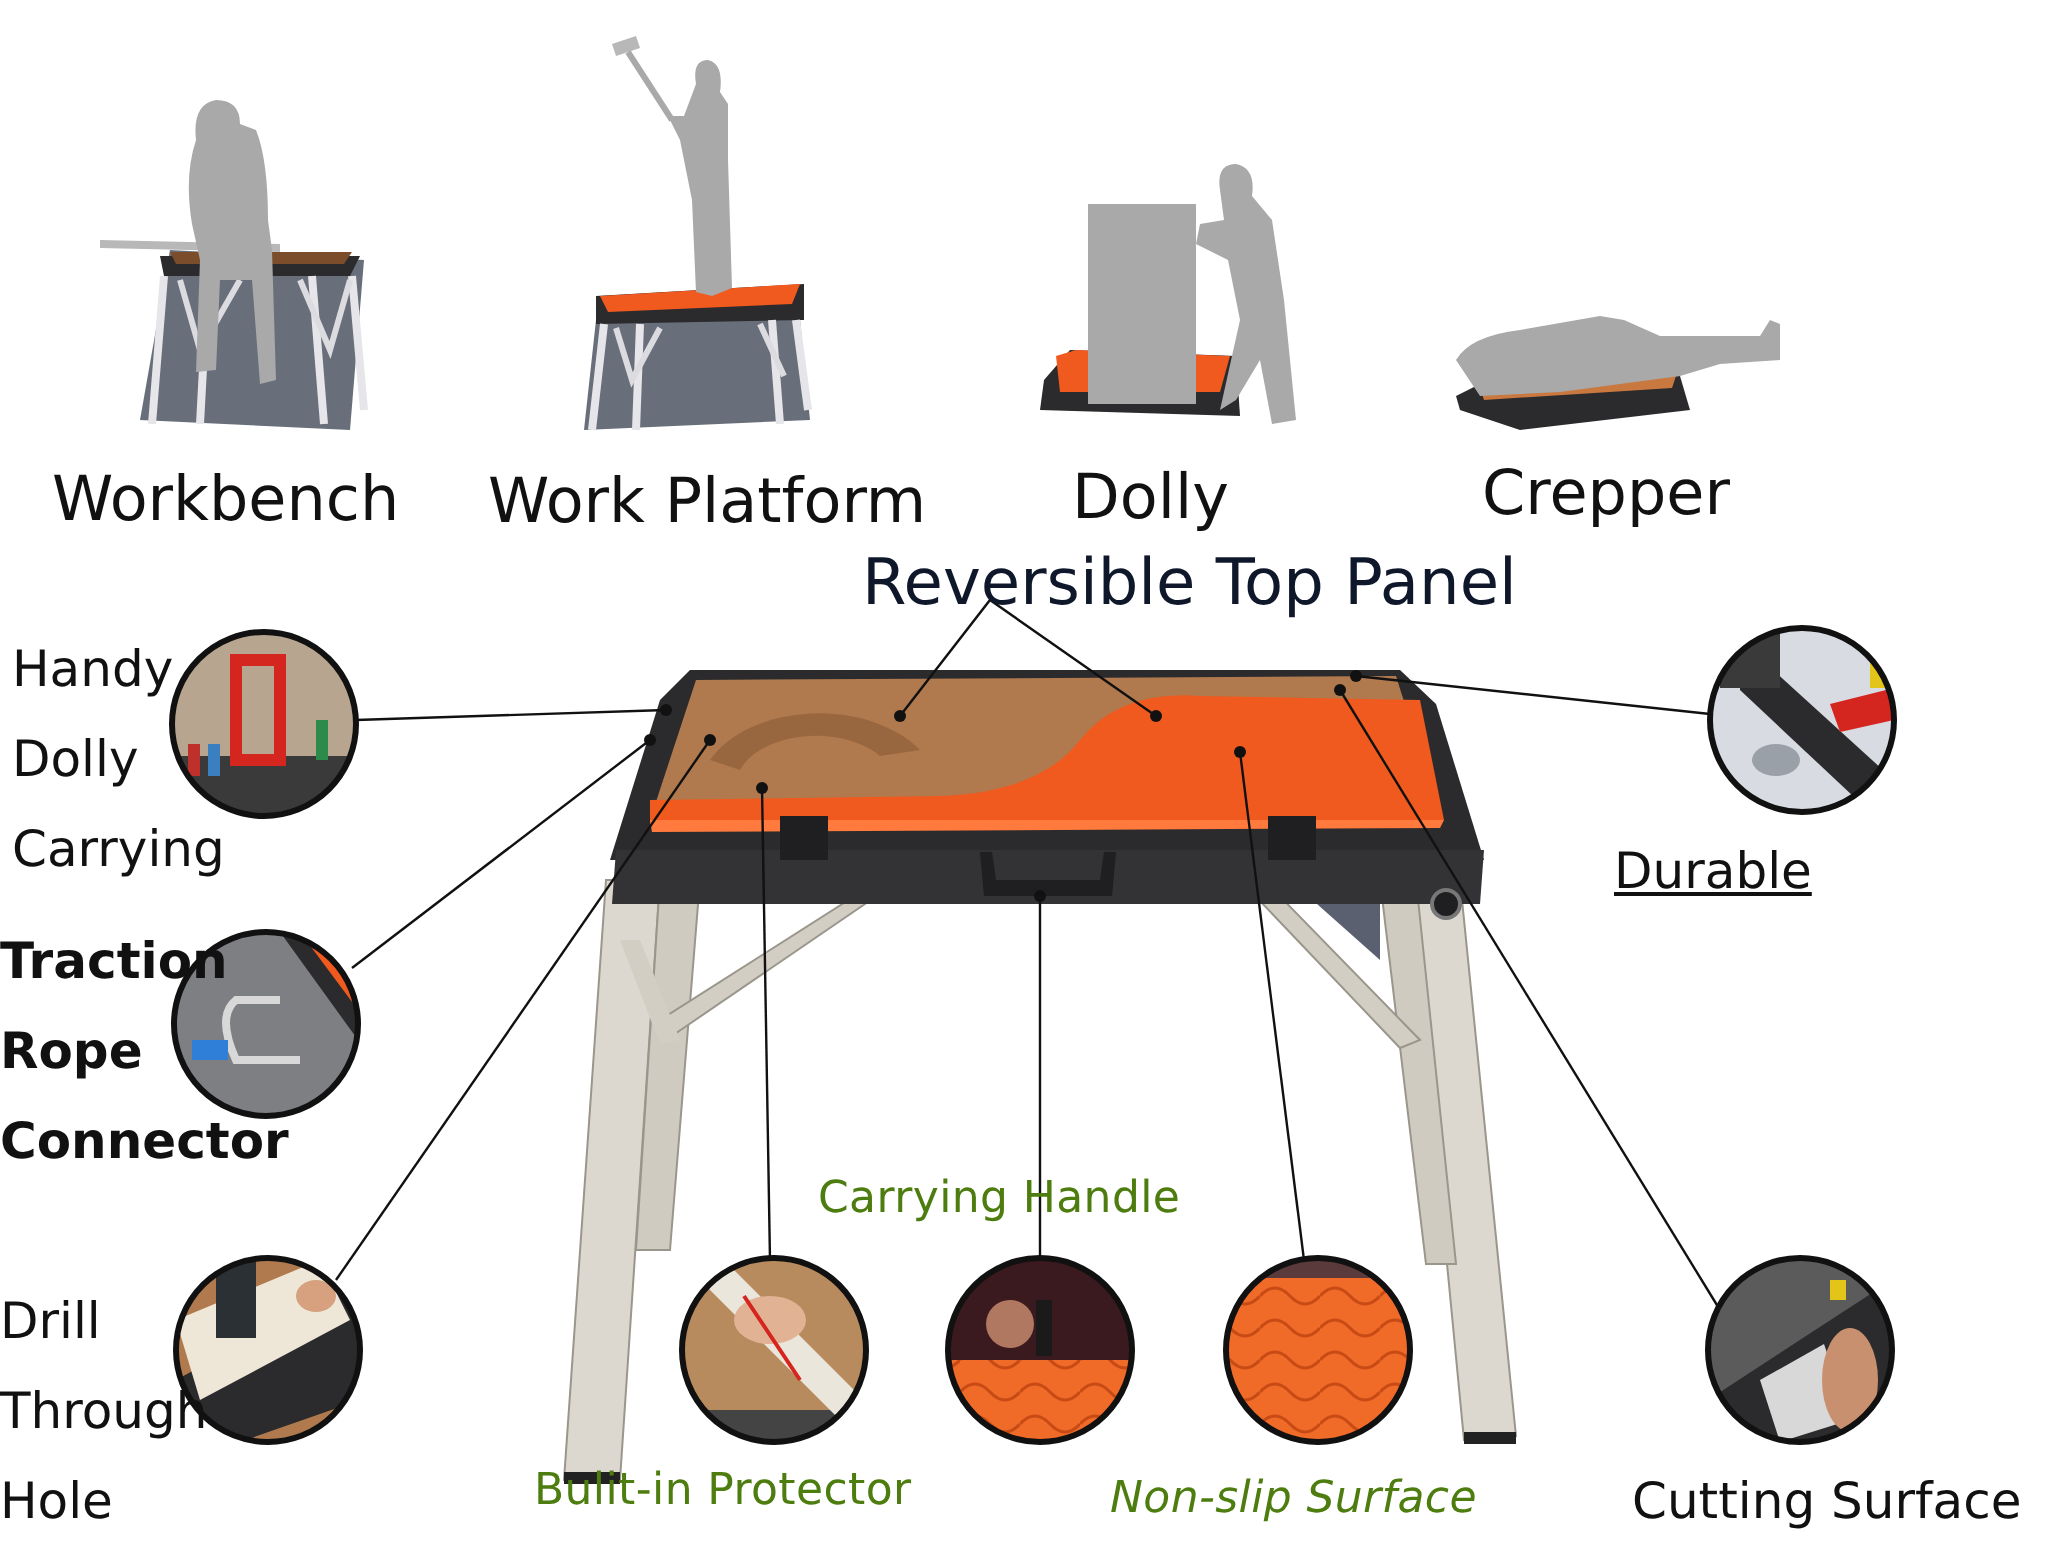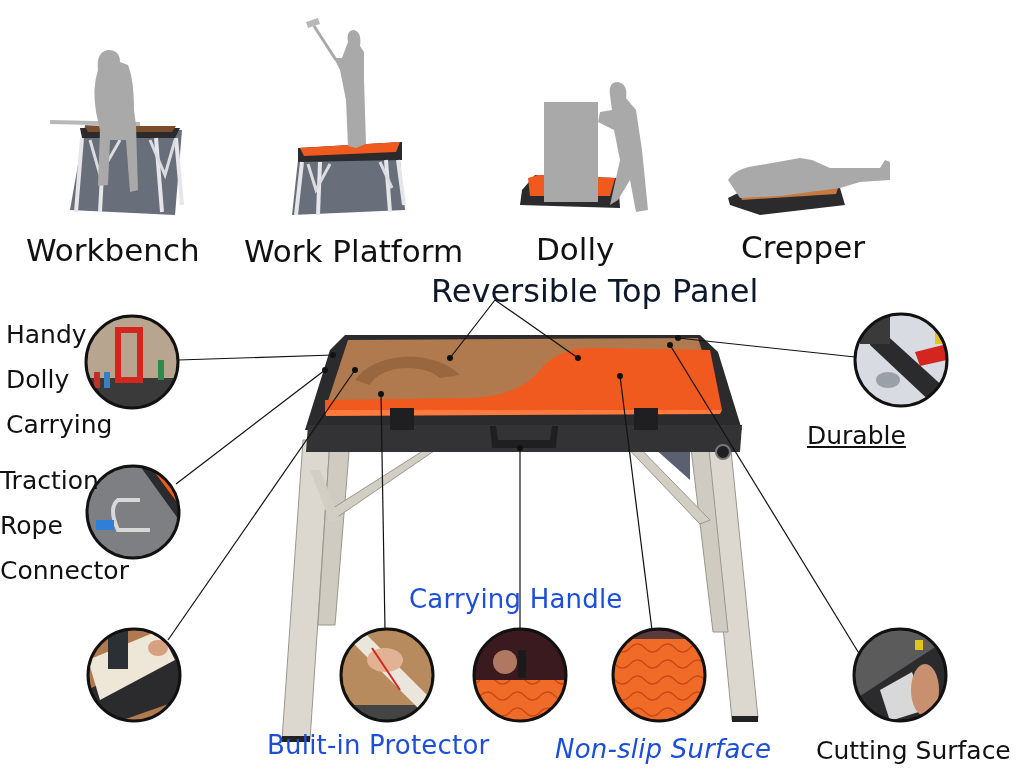--- a/index.html
+++ b/index.html
@@ -1,20 +1,20 @@
 <!DOCTYPE html>
 <html><head>
 <meta charset="utf-8">
 <style>
   html, body { margin: 0; padding: 0; background: #ffffff; }
   body { width: 1029px; height: 776px; position: relative; overflow: hidden;
          font-family: "DejaVu Sans", "Liberation Sans", sans-serif; color: #111; }
   .stage { position: absolute; left: 0; top: 0; width: 1019px; height: 776px; }
   .svg-layer { position: absolute; left: 0; top: 0; }
-  .label { position: absolute; font-size: 26px; line-height: 45px; white-space: nowrap; color: #1d4ed8; letter-spacing: 0.2px; }
+  .label { position: absolute; font-size: 22px; line-height: 45px; white-space: nowrap; color: #4d7c0f; letter-spacing: 0.2px; }
   .mode-label { position: absolute; font-size: 31px; line-height: 36px; white-space: nowrap; color: #111; }
   .red-label { position: absolute; font-size: 32px; line-height: 30px; color: #0f172a; white-space: nowrap; margin-left: 47px; }
   .callout-text { position: absolute; font-size: 25px; line-height: 45px; }
 </style>
 </head>
 <body>
 
 <div class="stage">
 
   <svg class="svg-layer" width="1029" height="776" viewBox="0 0 1029 776">
@@ -231,24 +231,29 @@
   <div class="mode-label" style="left:536px; top:231px;">Dolly</div>
   <div class="mode-label" style="left:741px; top:229px;">Crepper</div>
 
   <div class="red-label" style="left:384px; top:276px;">Reversible Top Panel</div>
 
   <div class="callout-text" style="left:6px; top:312px;">
     <div>Handy</div>
     <div>Dolly</div>
     <div>Carrying</div>
   </div>
-  <div class="callout-text" style="left:0px; top:458px;">
+  <div class="callout-text" style="left:0px; top:458px;font-weight:bold;">
     <div>Traction</div>
     <div>Rope</div>
     <div>Connector</div>
+  </div>
+  <div class="callout-text" style="left:0px; top:638px;">
+    <div>Drill</div>
+    <div>Through</div>
+    <div>Hole</div>
   </div>
 
   <div class="callout-text" style="left:807px; top:413px;text-decoration:underline;">
     <div>Durable</div>
   </div>
   <div class="callout-text" style="left:816px; top:728px;">
     <div>Cutting Surface</div>
   </div>
 
   <div class="label" style="left:409px; top:577px;">Carrying Handle</div>

